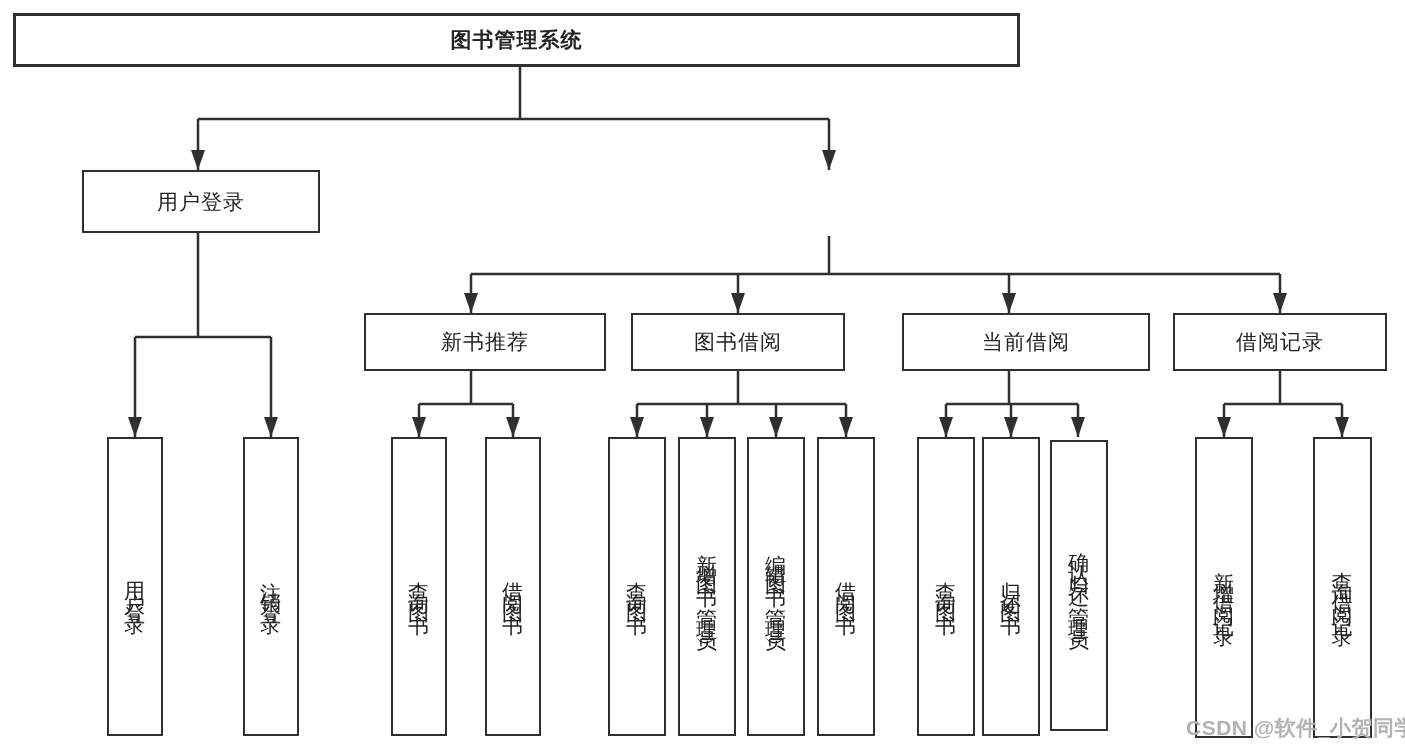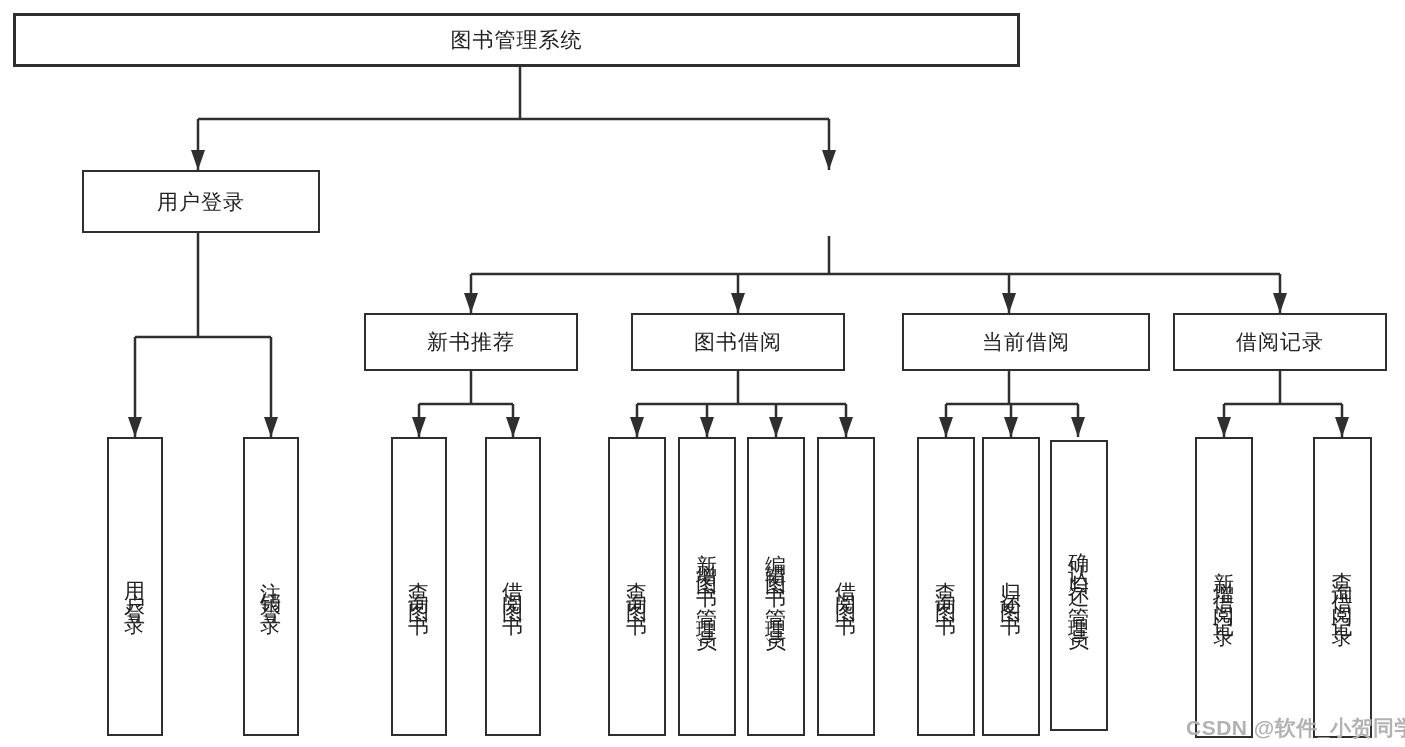--- a/index.html
+++ b/index.html
@@ -27,20 +27,21 @@
     background: #ffffff;
     border: 2.5px solid #2f2f2f;
     display: flex;
     align-items: center;
     justify-content: center;
     color: #222222;
     z-index: 2;
   }
   .node.root {
     border-width: 3px;
+    font-weight: bold;
   }
   .node.h span {
     font-size: 21px;
     letter-spacing: 1px;
     white-space: nowrap;
   }
   .node.v span {
     writing-mode: vertical-rl;
     text-orientation: mixed;
     font-size: 21px;
@@ -84,21 +85,21 @@
   </svg>
 
   <div class="node h root" style="left:13px; top:13px; width:1007px; height:54px">
     <span>图书管理系统</span>
   </div>
 
   <div class="node h" style="left:82px; top:170px; width:238px; height:63px">
     <span>用户登录</span>
   </div>
 
-  <div class="node h" style="left:364px; top:313px; width:214px; height:58px">
+  <div class="node h" style="left:364px; top:313px; width:242px; height:58px">
     <span>新书推荐</span>
   </div>
   <div class="node h" style="left:631px; top:313px; width:214px; height:58px">
     <span>图书借阅</span>
   </div>
   <div class="node h" style="left:902px; top:313px; width:248px; height:58px">
     <span>当前借阅</span>
   </div>
   <div class="node h" style="left:1173px; top:313px; width:214px; height:58px">
     <span>借阅记录</span>

